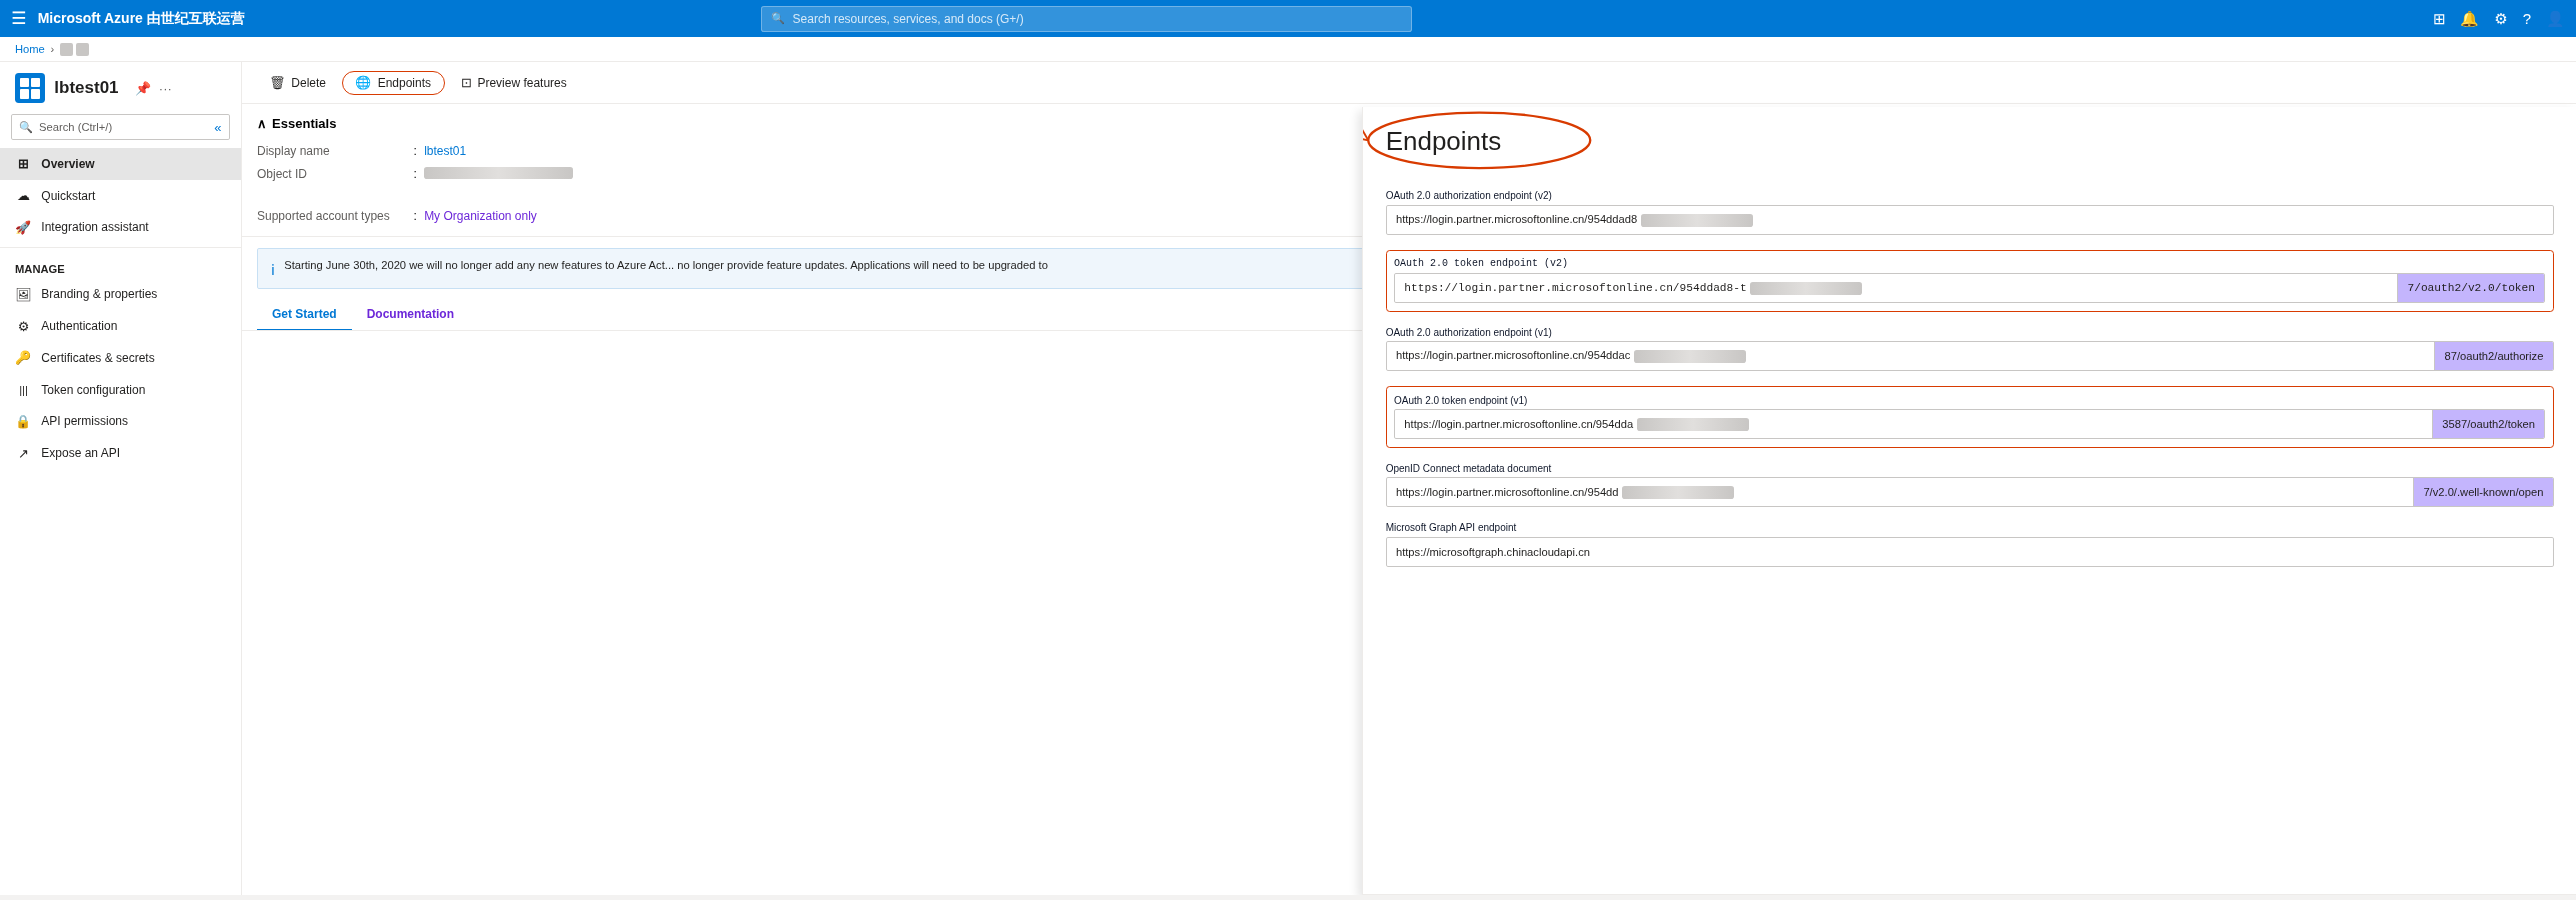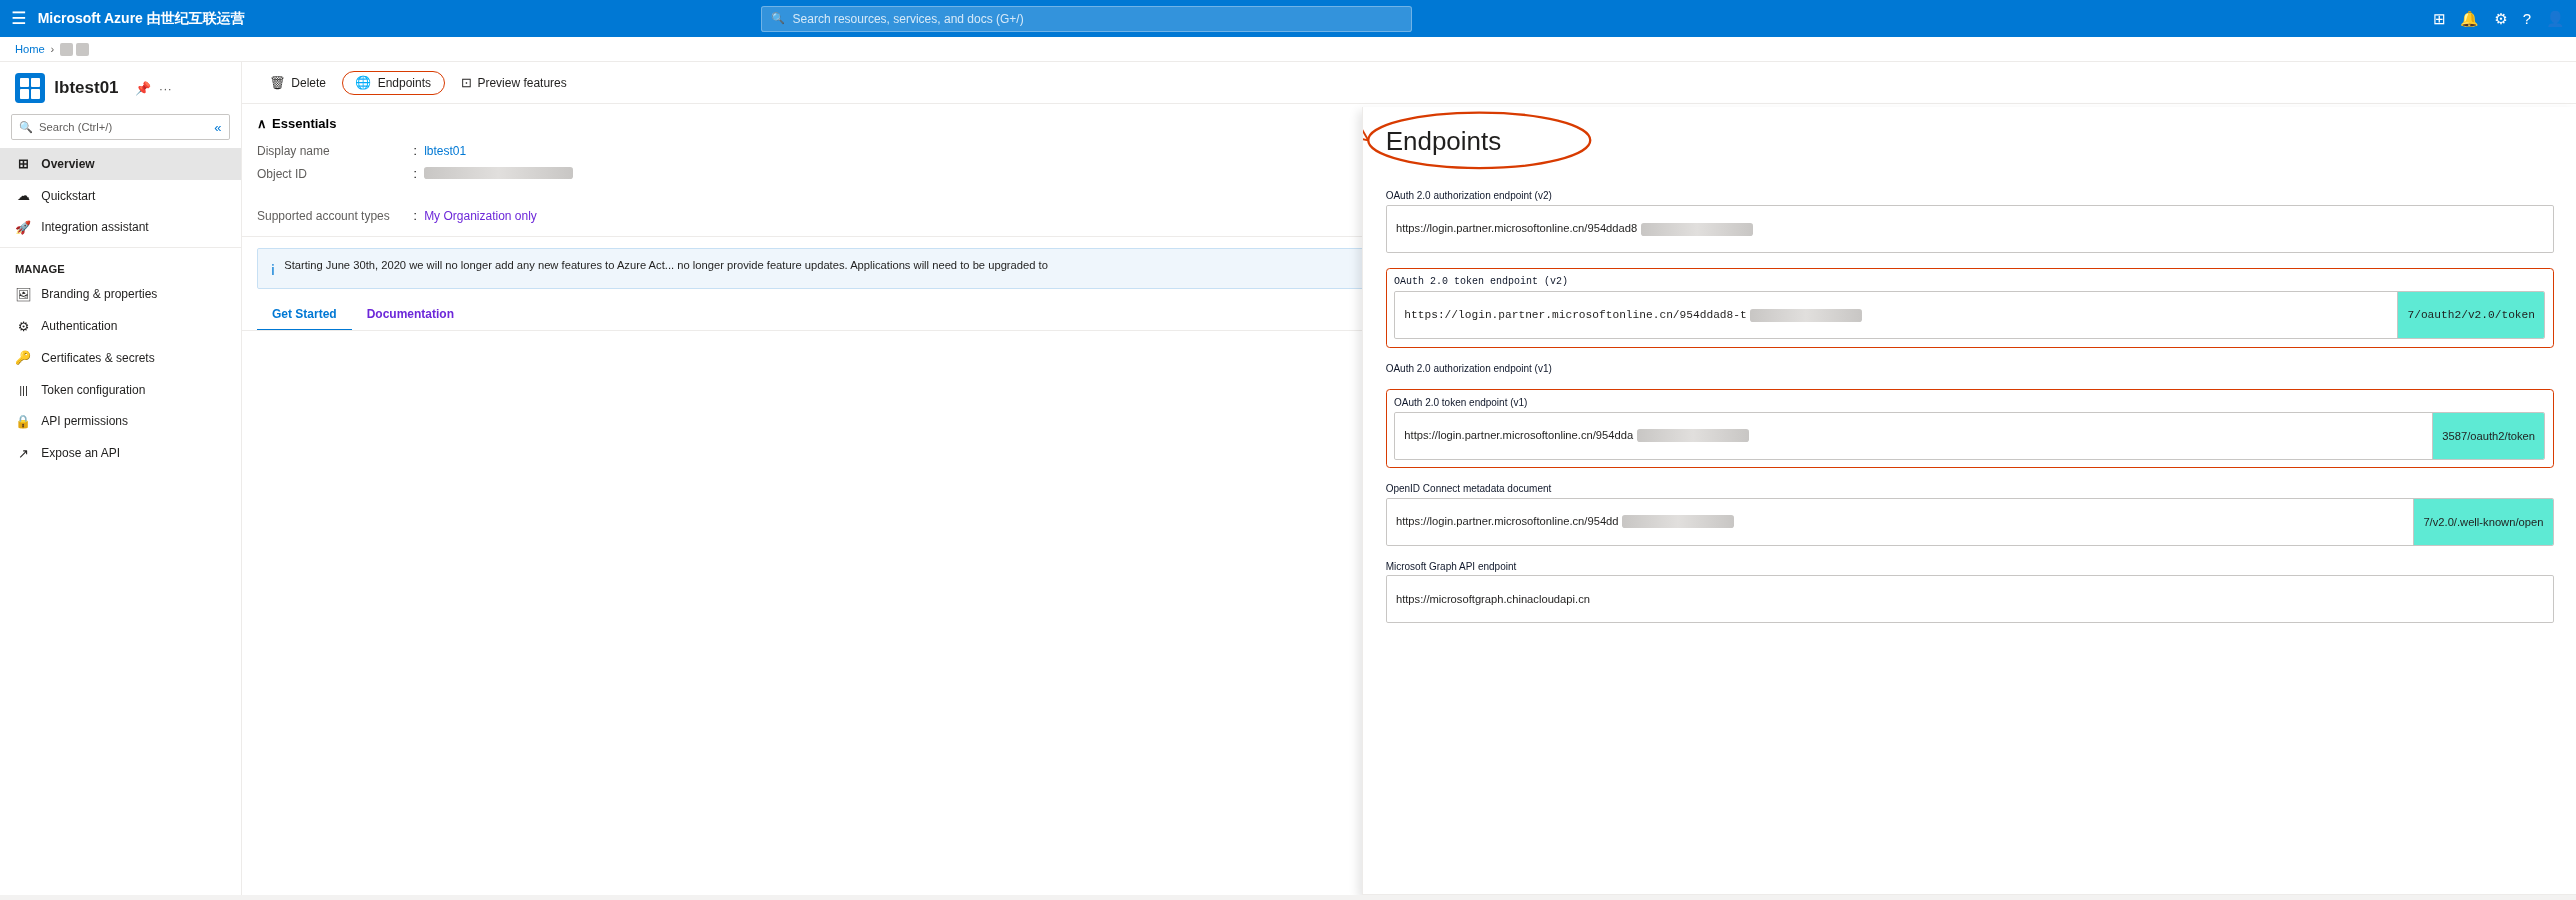--- a/index.html
+++ b/index.html
@@ -147,29 +147,29 @@
       overflow-y: auto;
     }
     .endpoints-title {
       font-size: 26px; font-weight: 300; color: #201f1e; margin-bottom: 18.6px;
     }
     .endpoint-item { margin-bottom: 15px; }
     .endpoint-label { font-size: 10px; color: #0f172a; margin-bottom: 3.7px; }
     .endpoint-url {
       display: flex; align-items: center;
       border: 0.9px solid #c8c6c4; border-radius: 1.9px;
-      height: 48px; overflow: hidden;
+      height: 30px; overflow: hidden;
     }
     .endpoint-url-text {
       flex: 1; padding: 0 9.3px; font-size: 11.2px; color: #201f1e;
       white-space: nowrap; overflow: hidden; text-overflow: ellipsis;
     }
     .endpoint-url-end {
       padding: 0 9.3px; font-size: 11.2px; color: #201f1e;
-      background: #5eead4; border-left: 0.9px solid #c8c6c4;
+      background: #c4b5fd; border-left: 0.9px solid #c8c6c4;
       height: 100%; display: flex; align-items: center;
       white-space: nowrap;
     }
     .endpoint-url-blur {
       display: inline-block;
       width: 112px; height: 13px;
       background: linear-gradient(90deg, #c8c6c4 0%, #e1dfdd 50%, #c8c6c4 100%);
       border-radius: 2.8px; vertical-align: middle; margin: 0 3.7px;
     }
 
@@ -424,20 +424,26 @@
         <div class="endpoint-url">
           <span class="endpoint-url-text">
             <span>https://login.partner.microsoftonline.cn/954ddad8-t</span><span class="endpoint-url-blur"></span>
           </span>
           <span class="endpoint-url-end">7/oauth2/v2.0/token</span>
         </div>
       </div>
 
       <div class="endpoint-item">
         <div class="endpoint-label">OAuth 2.0 authorization endpoint (v1)</div>
+        <div class="endpoint-url">
+          <span class="endpoint-url-text">
+            <span>https://login.partner.microsoftonline.cn/954ddac</span><span class="endpoint-url-blur"></span>
+          </span>
+          <span class="endpoint-url-end">87/oauth2/authorize</span>
+        </div>
       </div>
 
       <div class="endpoint-item" style="border:1.9px solid #d83b01; border-radius:3.7px; padding:7.4px; ">
         <div class="endpoint-label">OAuth 2.0 token endpoint (v1)</div>
         <div class="endpoint-url">
           <span class="endpoint-url-text">
             <span>https://login.partner.microsoftonline.cn/954dda</span><span class="endpoint-url-blur"></span>
           </span>
           <span class="endpoint-url-end">3587/oauth2/token</span>
         </div>

